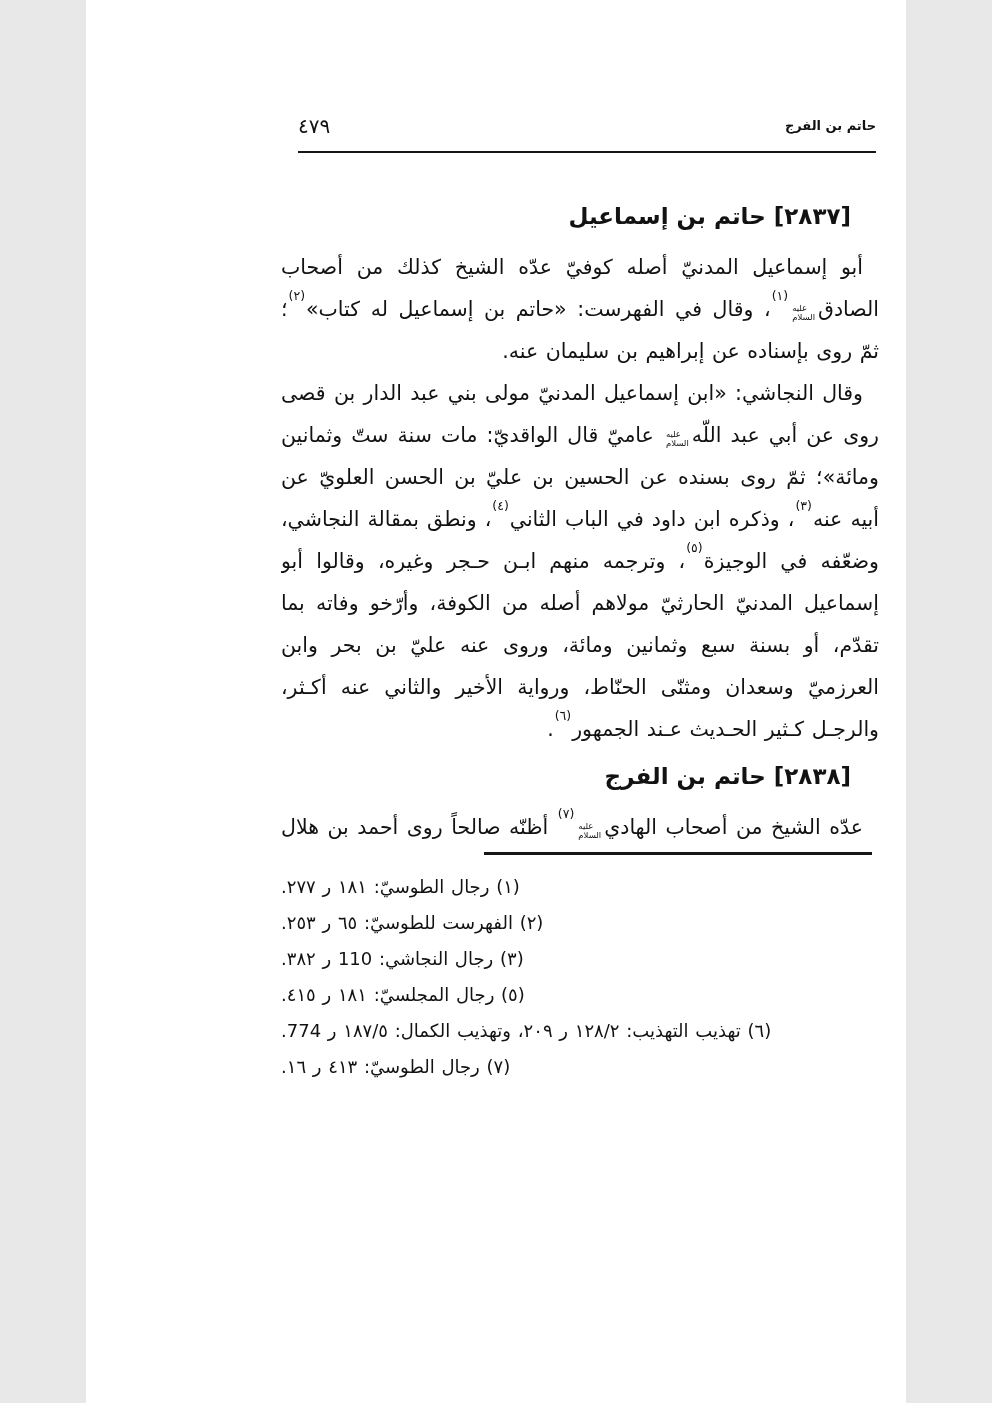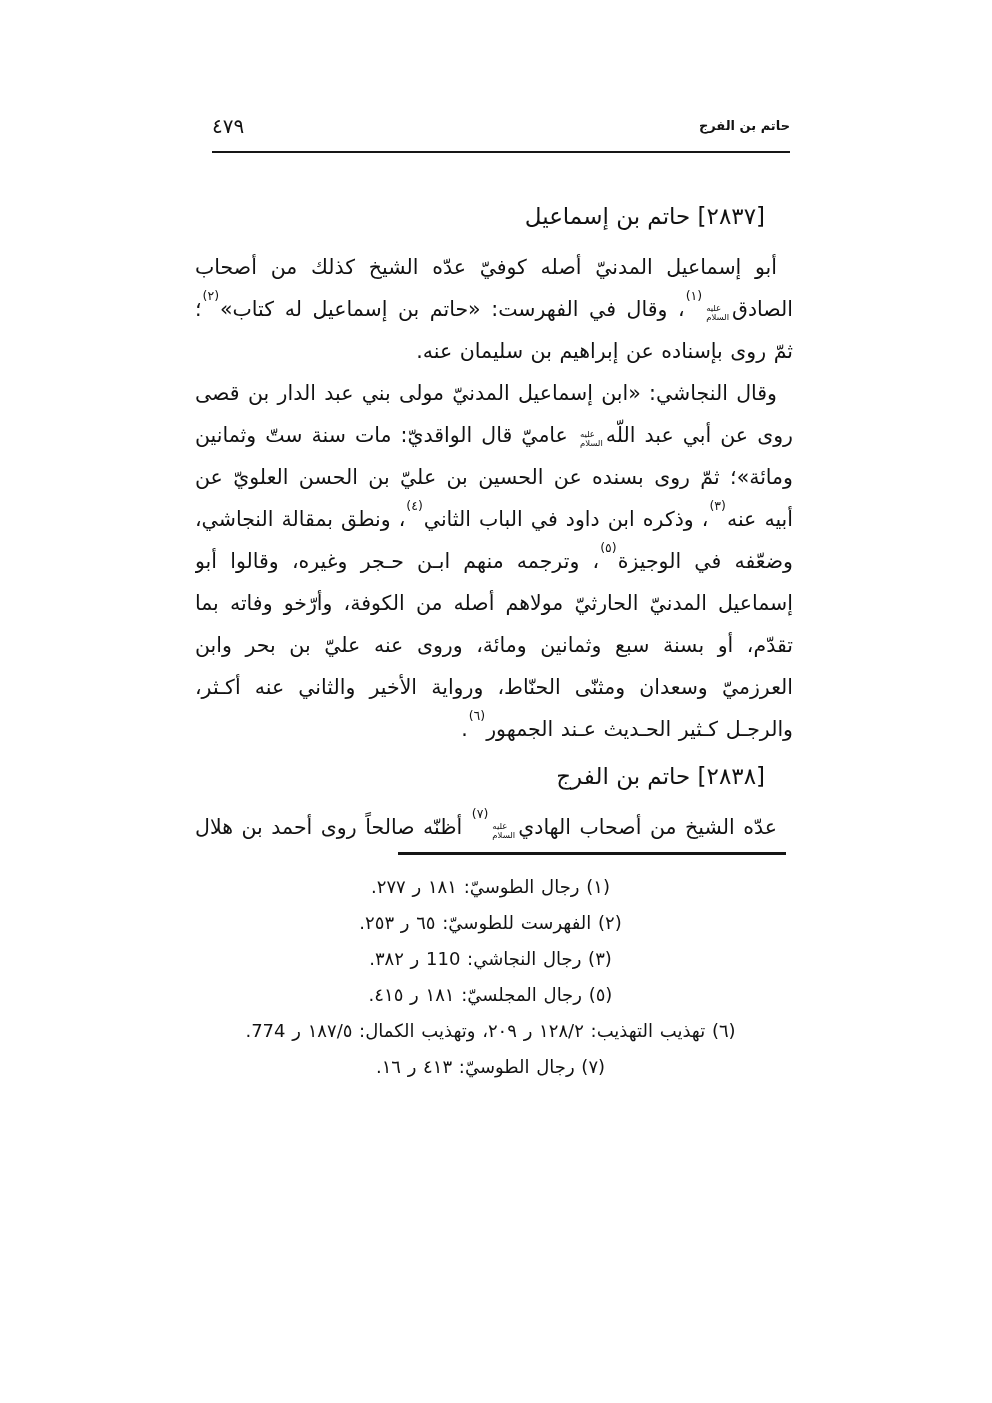--- a/index.html
+++ b/index.html
@@ -1,19 +1,19 @@
 <!DOCTYPE html>
 <html lang="ar"><head>
 <meta charset="utf-8">
 <style>
   html,body{margin:0;padding:0;}
   body{background:#e8e8e8;font-family:"DejaVu Sans",sans-serif;}
   .page{
     position:relative;
-    width:992px;height:1403px;
+    width:820px;height:1403px;
     margin:0 auto;
     background:#ffffff;
     color:#121212;
     overflow:hidden;
   }
   
   .pagehead{position:absolute;left:212px;top:110px;width:578px;}
   .pagehead-row{
     display:flex;flex-direction:row;justify-content:space-between;align-items:flex-end;
     direction:ltr;line-height:32px;
@@ -24,21 +24,21 @@
   
   .bodyblock{
     position:absolute;left:195px;top:196px;width:598px;height:650px;
     direction:rtl;text-align:justify;
     font-size:20.5px;line-height:42px;
     overflow:hidden;
   }
   .entry-heading{
     margin:0 0 10px 0;
     padding:0 28px 0 0;
-    font-size:23px;font-weight:400;
+    font-size:23px;font-weight:700;
     text-align:right;line-height:40px;
   }
   .entry-heading.second{margin-top:6px;}
   .para{margin:0;text-indent:16px;word-spacing:1px;}
   sup.fnref{
     font-size:12.5px;line-height:0;
     position:relative;top:-8px;
     margin:0 1px;
     white-space:nowrap;
   }
@@ -46,21 +46,21 @@
     display:inline-block;
     font-size:8.5px;line-height:1.1;
     text-align:left;vertical-align:-4px;
     margin:0 3px;font-weight:400;
     text-indent:0;
   }
   
   .footnotes{position:absolute;left:195px;top:852px;width:591px;direction:rtl;}
   .fnrule{width:388px;height:3px;background:#161616;margin:0 0 14px auto;}
   .fnlist{font-size:18px;line-height:36px;}
-  .fn-line{text-align:center;word-spacing:1px;}
+  .fn-line{text-align:left;word-spacing:1px;}
 </style>
 </head>
 <body>
 
 <div class="page">
 
   <header class="pagehead">
     <div class="pagehead-row">
       <span class="pagenum" lang="ar">٤٧٩</span>
       <span class="runhead" lang="ar">حاتم بن الفرج</span>

